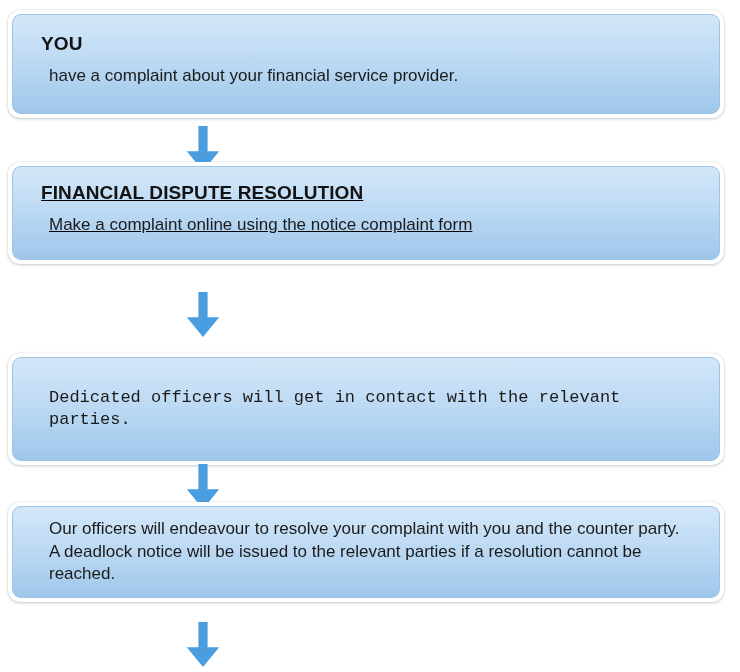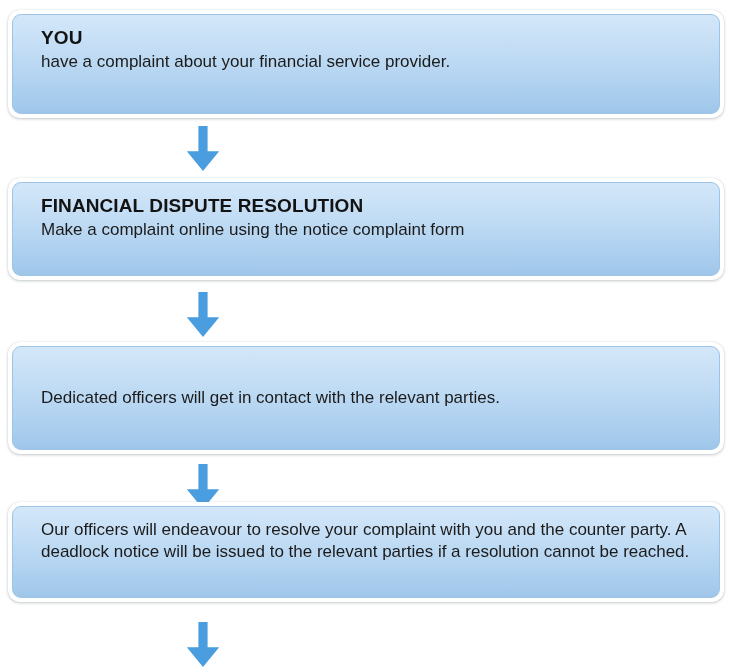--- a/index.html
+++ b/index.html
@@ -43,43 +43,43 @@
     background: linear-gradient(to bottom,
                 #d4e7f9 0%,
                 #cbe2f7 18%,
                 #bcd9f3 48%,
                 #a9cdee 82%,
                 #9fc6ea 100%);
     border: 1px solid #9cc4e6;
     padding: 12px 26px 12px 28px;
     display: flex;
     flex-direction: column;
-    justify-content: flex-start;
+    justify-content: center;
   }
 
   .node-title {
     font-size: 19px;
     font-weight: bold;
     color: #131313;
     letter-spacing: 0.1px;
     line-height: 1.18;
     margin: 0 0 2px 0;
   }
   .node-text {
     font-size: 17px;
     font-weight: normal;
     color: #1b1b1b;
     line-height: 1.32;
-    margin: 0;
+    margin: 8px;
   }
 
   
   #node-0 { top: 10px;  height: 108px; }
-  #node-1 { top: 178px; height: 102px; }
-  #node-2 { top: 342px; height: 112px; }
+  #node-1 { top: 162px; height: 102px; text-decoration: underline; }
+  #node-2 { top: 353px; height: 112px; font-family: Liberation Mono, monospace; }
   #node-3 { top: 502px; height: 100px; }
 
   #node-2 .node-inner { justify-content: center; }
 
   
   .arrow {
     position: absolute;
     left: 181px;
     width: 44px;
     height: 46px;

